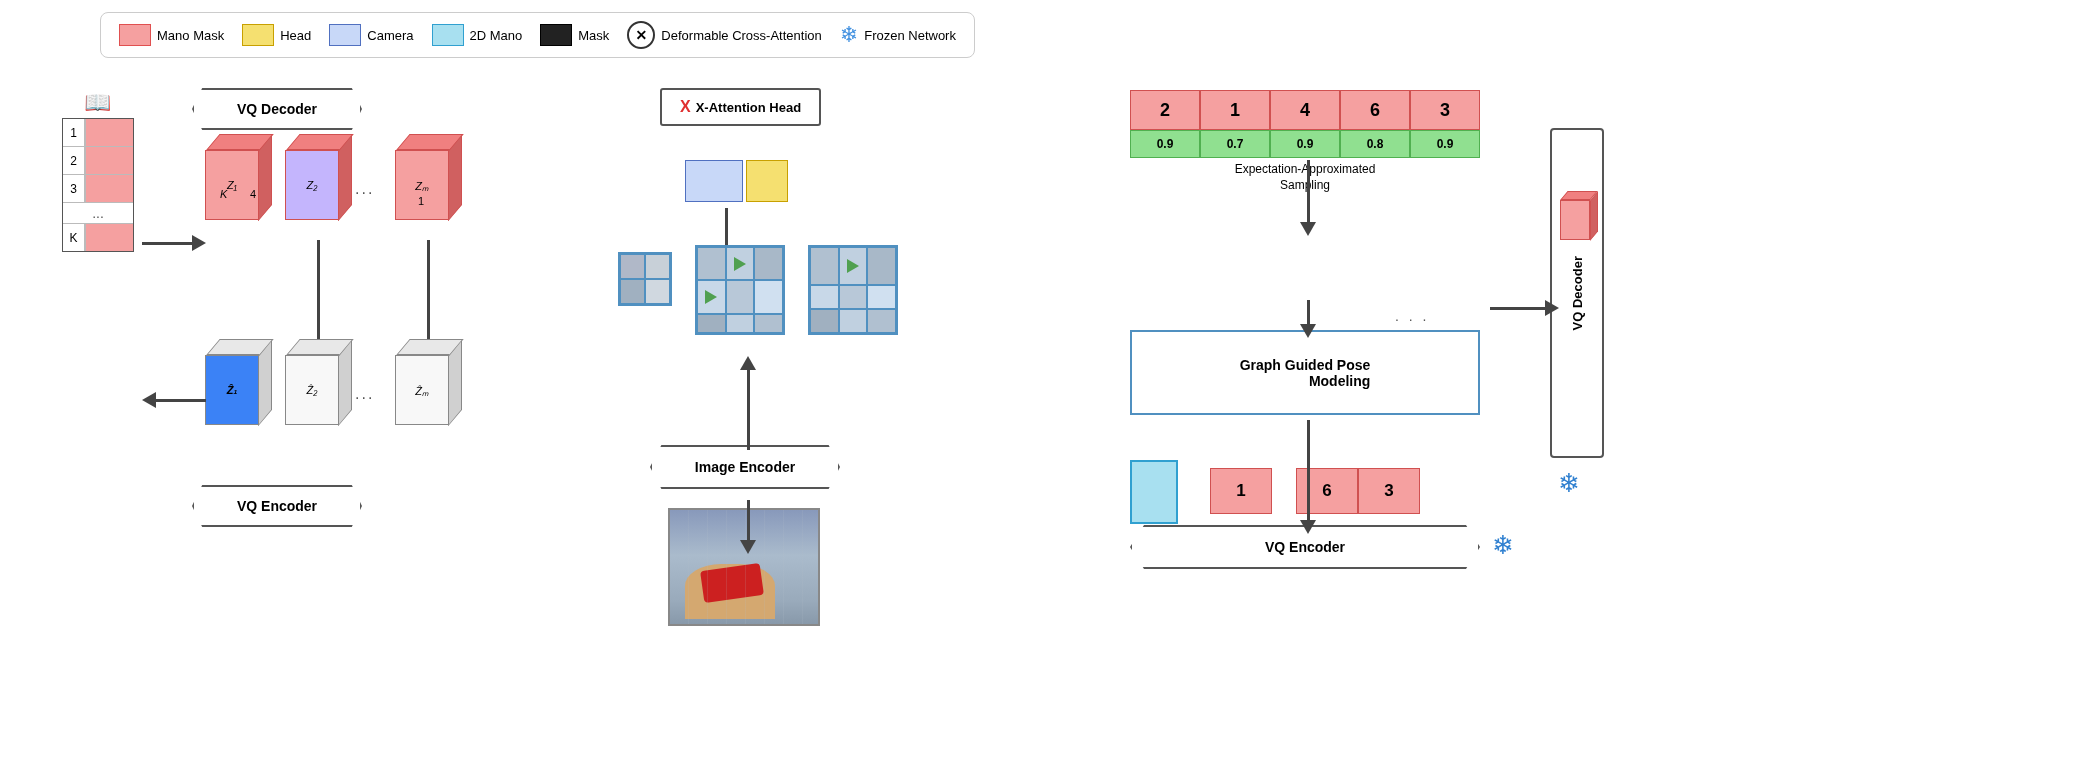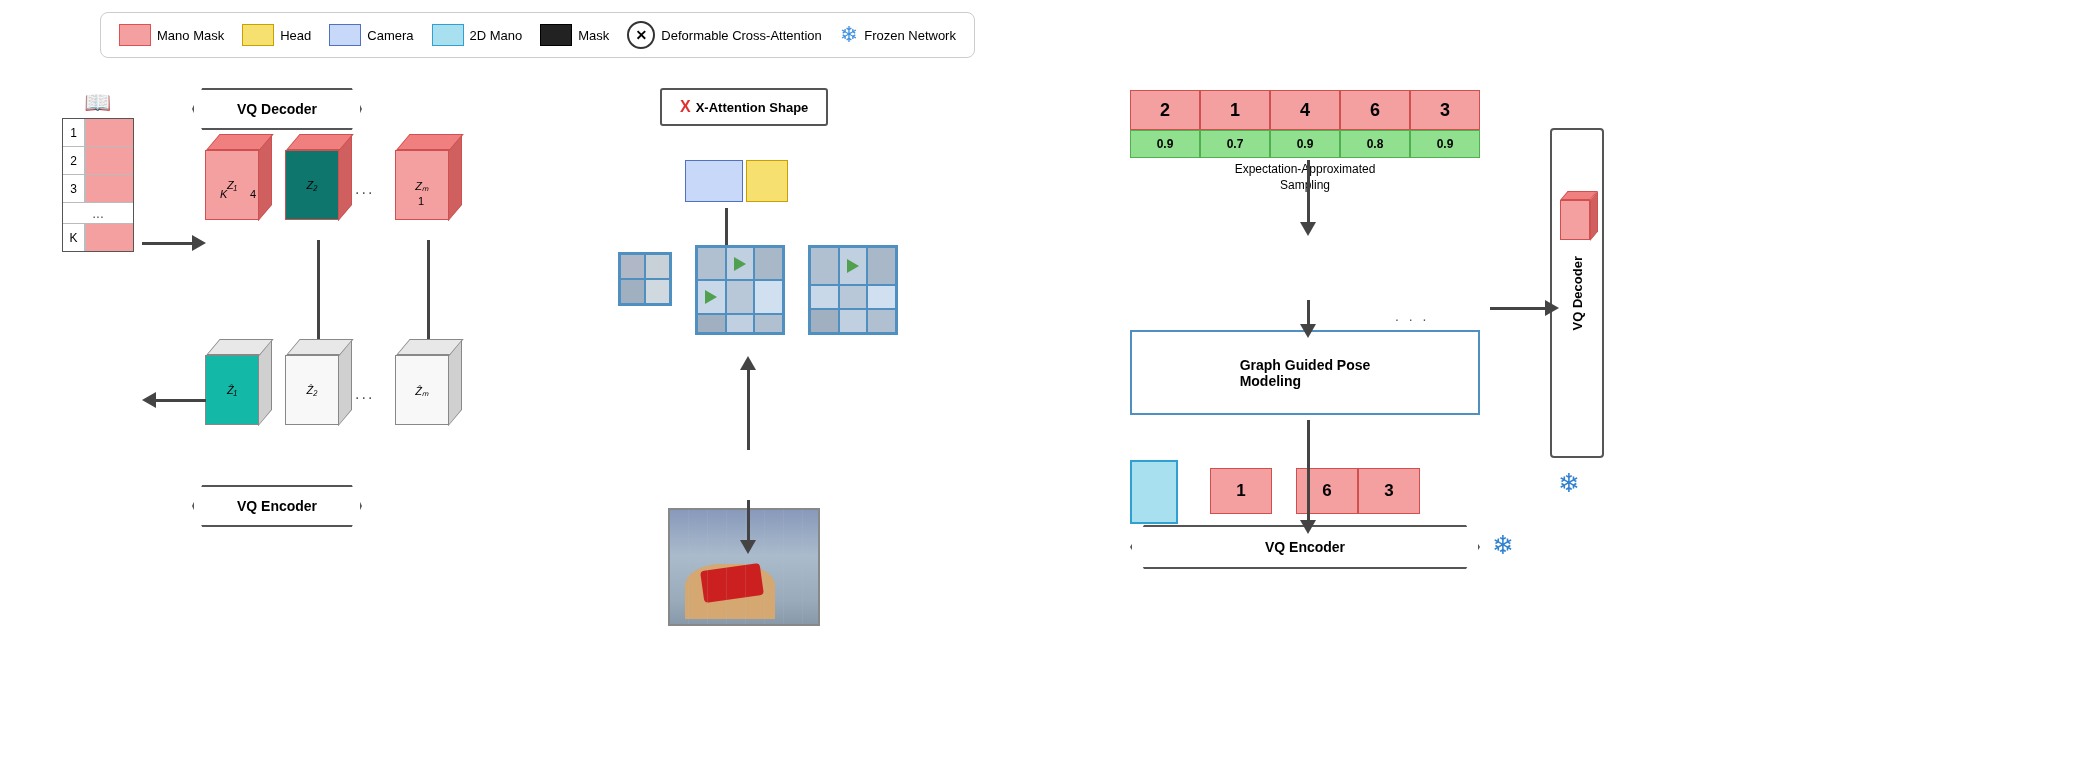--- a/index.html
+++ b/index.html
@@ -244,21 +244,21 @@
       <div style="position:absolute; top:-16px; left:8px; width:54px; height:16px; background:#f08080; border:1.5px solid #d05050; transform:skewX(-40deg);"></div>
       <div style="position:absolute; right:-13px; top:0; width:14px; height:70px; background:#d06060; border:1.5px solid #d05050; transform:skewY(-50deg) translateY(-7px);"></div>
       <div style="width:54px; height:70px; background:#f5a0a0; border:1.5px solid #d05050; position:absolute; top:0; left:0; display:flex; align-items:center; justify-content:center; font-size:11px; font-style:italic;">Z₁</div>
     </div>
   </div>
 
   <div style="position:absolute; left:285px; top:150px;">
     <div style="position:relative; width:54px; height:70px;">
       <div style="position:absolute; top:-16px; left:8px; width:54px; height:16px; background:#f08080; border:1.5px solid #d05050; transform:skewX(-40deg);"></div>
       <div style="position:absolute; right:-13px; top:0; width:14px; height:70px; background:#d06060; border:1.5px solid #d05050; transform:skewY(-50deg) translateY(-7px);"></div>
-      <div style="width:54px; height:70px; background:#0f766e; border:1.5px solid #d05050; position:absolute; top:0; left:0; display:flex; align-items:center; justify-content:center; font-size:11px; font-style:italic;">Z₂</div>
+      <div style="width:54px; height:70px; background:#c4b5fd; border:1.5px solid #d05050; position:absolute; top:0; left:0; display:flex; align-items:center; justify-content:center; font-size:11px; font-style:italic;">Z₂</div>
     </div>
   </div>
 
   <div style="position:absolute; left:220px; top:188px; font-size:11px; font-style:italic; z-index:2;">K</div>
   <div style="position:absolute; left:250px; top:188px; font-size:11px; z-index:2;">4</div>
 
   <div style="position:absolute; left:355px; top:180px; font-size:16px; color:#555; letter-spacing:2px;">...</div>
 
   <div style="position:absolute; left:395px; top:150px;">
     <div style="position:relative; width:54px; height:70px;">
@@ -275,21 +275,21 @@
   </div>
   <div class="vert-arrow" style="left:420px; top:240px;">
     <div class="vert-arrow-line" style="height:100px;"></div>
     <div class="arrow-tip-down"></div>
   </div>
 
   <div style="position:absolute; left:205px; top:355px;">
     <div style="position:relative; width:54px; height:70px;">
       <div style="position:absolute; top:-16px; left:8px; width:54px; height:16px; background:#e8e8e8; border:1.5px solid #888; transform:skewX(-40deg);"></div>
       <div style="position:absolute; right:-13px; top:0; width:14px; height:70px; background:#d0d0d0; border:1.5px solid #888; transform:skewY(-50deg) translateY(-7px);"></div>
-      <div style="width:54px; height:70px; background:#14b8a6; border:1.5px solid #888; position:absolute; top:0; left:0; display:flex; align-items:center; justify-content:center; font-size:11px; font-style:italic;">Ẑ₁</div>
+      <div style="width:54px; height:70px; background:#3b82f6; border:1.5px solid #888; position:absolute; top:0; left:0; display:flex; align-items:center; justify-content:center; font-size:11px; font-style:italic;font-weight:bold;">Ẑ₁</div>
     </div>
   </div>
 
   <div style="position:absolute; left:285px; top:355px;">
     <div style="position:relative; width:54px; height:70px;">
       <div style="position:absolute; top:-16px; left:8px; width:54px; height:16px; background:#e8e8e8; border:1.5px solid #888; transform:skewX(-40deg);"></div>
       <div style="position:absolute; right:-13px; top:0; width:14px; height:70px; background:#d0d0d0; border:1.5px solid #888; transform:skewY(-50deg) translateY(-7px);"></div>
       <div style="width:54px; height:70px; background:#f8f8f8; border:1.5px solid #888; position:absolute; top:0; left:0; display:flex; align-items:center; justify-content:center; font-size:11px; font-style:italic;">Ẑ₂</div>
     </div>
   </div>
@@ -309,21 +309,21 @@
     <div class="horz-arrow-line" style="width:50px;"></div>
   </div>
 
   <div style="position:absolute; left:192px; top:485px; background:white; border:2px solid #555; padding:6px 16px; font-size:14px; font-weight:bold; width:170px; height:42px; display:flex; align-items:center; justify-content:center; clip-path:polygon(6% 0%, 94% 0%, 100% 50%, 94% 100%, 6% 100%, 0% 50%);">
     <span>VQ Encoder</span>
   </div>
 
   <div style="position:absolute; left:660px; top:88px;">
     <div style="background:white; border:2px solid #555; padding:8px 18px; font-size:14px; font-weight:bold; display:inline-flex; align-items:center; gap:5px; border-radius:3px;">
       <span style="color:#e03030; font-weight:bold; font-size:16px;">X</span>
-      <span style="font-size:13px;">X-Attention Shape</span>
+      <span style="font-size:13px;">X-Attention Head</span>
     </div>
   </div>
 
   <div style="position:absolute; left:685px; top:160px; display:flex; gap:3px;">
     <div style="width:58px; height:42px; background:#c8d8f8; border:1.5px solid #5070c0;"></div>
     <div style="width:42px; height:42px; background:#f5e070; border:1.5px solid #c8a000;"></div>
   </div>
 
   <div class="vert-arrow" style="left:718px; top:208px;">
     <div class="vert-arrow-line" style="height:38px;"></div>
@@ -366,20 +366,23 @@
       <div style="background:#a8b8c8; border:1px solid #5090c0;"></div>
       <div style="background:#c8d8e8; border:1px solid #5090c0;"></div>
       <div style="background:#b8c8d8; border:1px solid #5090c0;"></div>
       <div style="background:#d0e0f0; border:1px solid #5090c0;"></div>
       <div style="background:#a0b0c0; border:1px solid #5090c0;"></div>
       <div style="background:#c0d0e0; border:1px solid #5090c0;"></div>
       <div style="background:#b0c0d0; border:1px solid #5090c0;"></div>
     </div>
   </div>
 
+  <div style="position:absolute; left:650px; top:445px; background:white; border:2px solid #555; font-size:14px; font-weight:bold; width:190px; height:44px; display:flex; align-items:center; justify-content:center; clip-path:polygon(6% 0%, 94% 0%, 100% 50%, 94% 100%, 6% 100%, 0% 50%);">
+    <span>Image Encoder</span>
+  </div>
 
   <div style="position:absolute; left:668px; top:508px; width:152px; height:118px; border:2px solid #888; overflow:hidden; background:#8899aa;">
     <div style="position:absolute; top:0; left:0; right:0; bottom:0; background:linear-gradient(180deg, #8899bb 0%, #aabbcc 40%, #99aabb 80%, #8899aa 100%);"></div>
     <div style="position:absolute; bottom:5px; left:15px; width:90px; height:55px; background:#d4a870; border-radius:40% 40% 0 0;"></div>
     <div style="position:absolute; bottom:25px; left:32px; width:60px; height:32px; background:#cc2020; border-radius:4px; transform:rotate(-8deg);"></div>
     <div style="position:absolute; top:0; left:0; right:0; bottom:0; background: repeating-linear-gradient(90deg, transparent, transparent 18px, rgba(180,190,200,0.3) 19px);"></div>
   </div>
 
   <div style="position:absolute; left:1130px; top:90px;">
 
@@ -418,21 +421,21 @@
         <span>0.9</span>
       </div>
     </div>
 
     <div style="font-size:12px; text-align:center; margin-top:4px; line-height:1.3;">Expectation-Approximated<br>Sampling</div>
   </div>
 
 
   <div style="position:absolute; left:1395px; top:308px; font-size:14px; color:#555; letter-spacing:3px;">. . .</div>
 
-  <div style="position:absolute; left:1130px; top:330px; width:350px; height:85px; border:2px solid #5090c0; background:white; display:flex; align-items:center; justify-content:center; text-align:left; font-size:14px; font-weight:bold;">
+  <div style="position:absolute; left:1130px; top:330px; width:350px; height:85px; border:2px solid #5090c0; background:white; display:flex; align-items:center; justify-content:center; text-align:right; font-size:14px; font-weight:bold;">
     <span>Graph Guided Pose<br>Modeling</span>
   </div>
 
   <div style="position:absolute; left:1130px; top:460px; width:48px; height:64px; background:#a8e0f0; border:2px solid #30a0d0;"></div>
 
   <div style="position:absolute; left:1210px; top:468px; display:flex; gap:0;">
     <div style="width:62px; height:46px; background:#f5a0a0; border:1.5px solid #d05050; display:flex; align-items:center; justify-content:center; font-size:17px; font-weight:bold;">
       <span>1</span>
     </div>
   </div>

